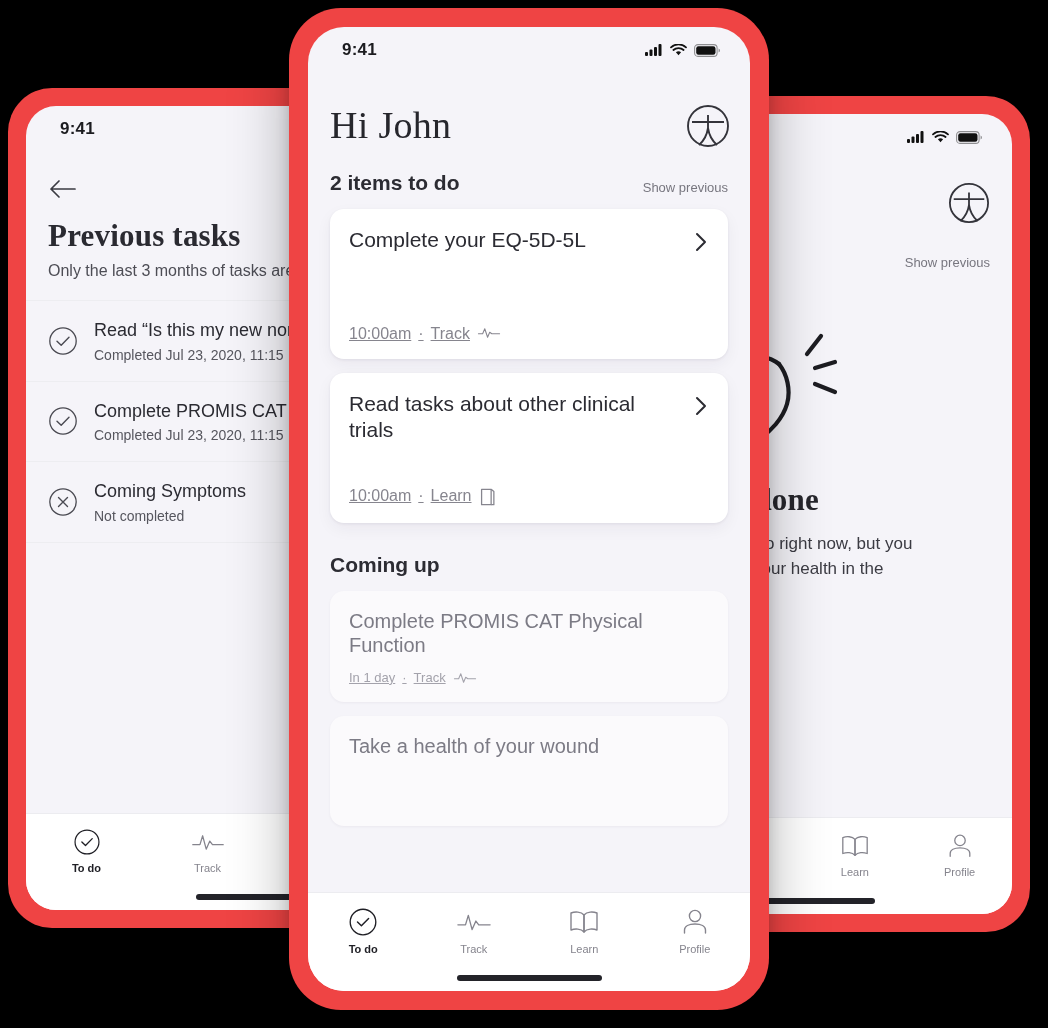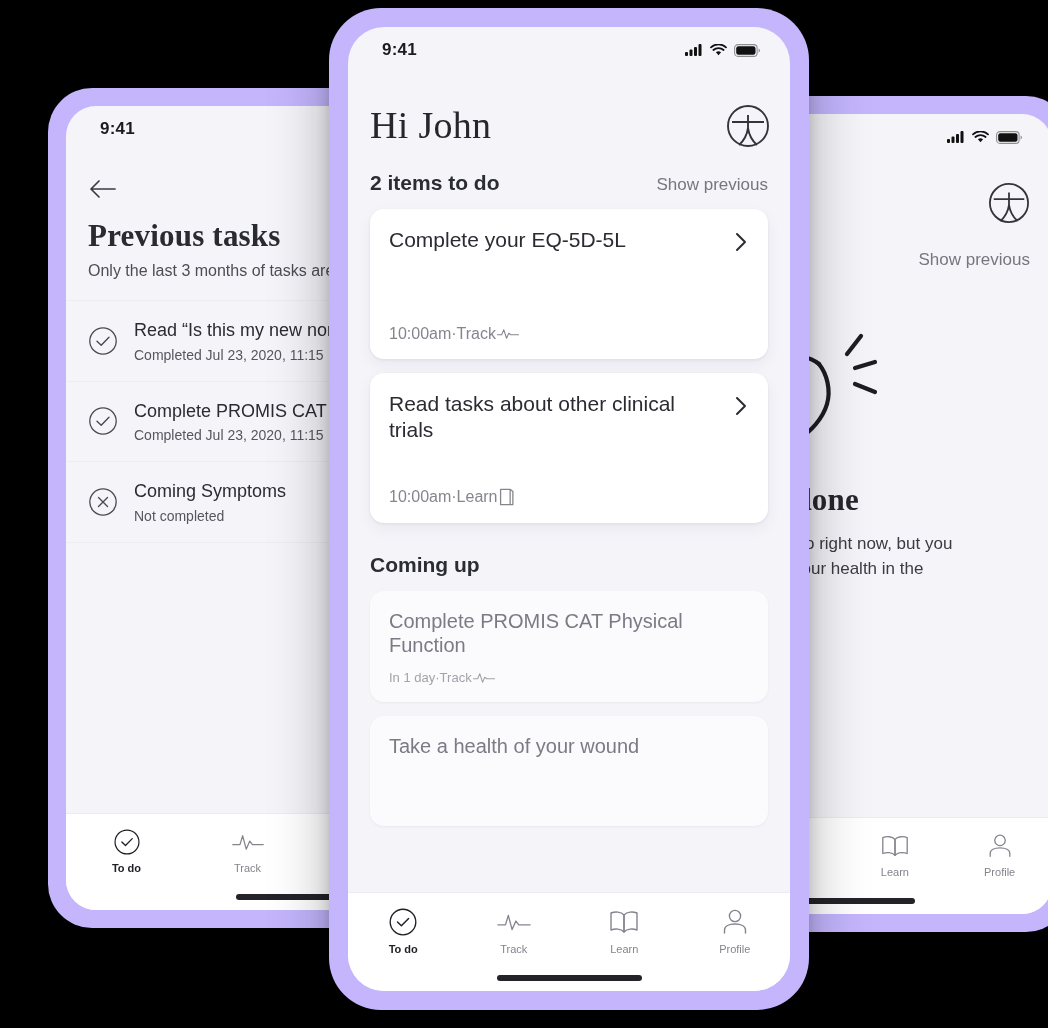--- a/index.html
+++ b/index.html
@@ -7,25 +7,24 @@
     width: 1048px; height: 1028px;
     background: #000;
     font-family: "Liberation Sans", sans-serif;
     overflow: hidden;
   }
   #stage { position: relative; width: 1048px; height: 1028px; }
 
   
   .phone {
     position: absolute;
-    background: #c4b5fd;
+    background: #ef4444;
     border-radius: 46px;
     box-shadow: 0 10px 40px rgba(0,0,0,0.22), 0 2px 8px rgba(0,0,0,0.12);
     overflow: hidden;
-    margin-left: 40px;
   }
   .screen {
     position: absolute;
     background: #f5f4f9;
     overflow: hidden;
   }
 
   .phone-left  { left: 8px;  top: 88px;  width: 520px; height: 840px; border-radius: 44px; }
   .phone-left .screen { left: 18px; top: 18px; width: 484px; height: 804px; border-radius: 30px; }
 
@@ -58,34 +57,34 @@
     padding: 22px 22px 0 22px;
   }
   .greeting { font-size: 34px; color: #26262c; font-weight: normal; letter-spacing: .3px; }
   .avatar-icon { width: 42px; height: 42px; flex: none; }
 
   .section-row {
     display: flex; align-items: flex-end; justify-content: space-between;
     padding: 24px 22px 0 22px;
   }
   .section-title { font-size: 19px; font-weight: bold; color: #2c2c33; }
-  .link-muted { font-size: 17px; color: #77767f; }
+  .link-muted { font-size: 13px; color: #77767f; }
 
   
   .cards { padding: 14px 22px 0 22px; display: flex; flex-direction: column; gap: 14px; }
   .card {
     background: #ffffff; border-radius: 14px; padding: 18px 19px 16px 19px;
     box-shadow: 0 1px 3px rgba(30,25,60,0.07), 0 6px 16px rgba(30,25,60,0.05);
     position: relative; min-height: 150px;
     display: flex; flex-direction: column; justify-content: space-between;
   }
   .card-top { display: flex; align-items: flex-start; justify-content: space-between; gap: 10px; }
   .card-title { font-size: 21px; color: #2b2b32; line-height: 1.22; }
   .chev { flex: none; width: 16px; height: 22px; margin-top: 4px; }
-  .card-meta { display: flex; align-items: center; font-size: 16px; color: #86858e; margin-top: 26px; }
+  .card-meta { display: flex; gap: 7px; font-size: 16px; color: #86858e; margin-top: 26px; text-decoration: underline; }
   .card-meta svg { display: block; }
 
   .card-upcoming { background: #fbfafc; box-shadow: 0 1px 3px rgba(30,25,60,0.05); min-height: 0; }
   .card-upcoming .card-title { color: #7c7b85; font-size: 20px; }
   .card-upcoming .card-meta { color: #a3a2ab; margin-top: 12px; font-size: 13px; }
 
   
   .back-arrow { padding: 26px 22px 0 22px; }
   .page-title { font-size: 31px; color: #2a2a31; padding: 14px 22px 0 22px; letter-spacing: .2px; }
   .page-sub { font-size: 16px; color: #4d4d55; padding: 8px 22px 0 22px; white-space: nowrap; }

